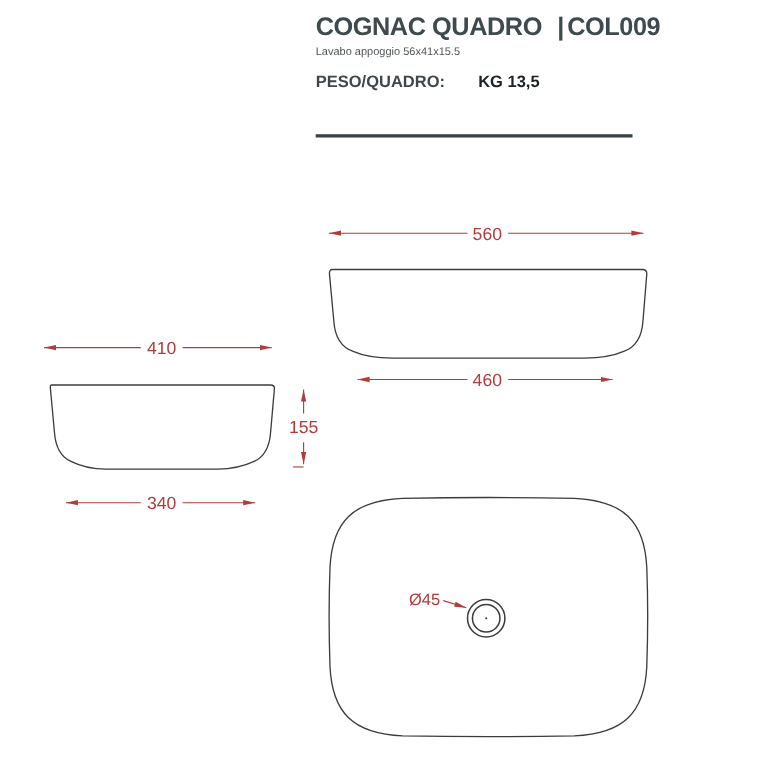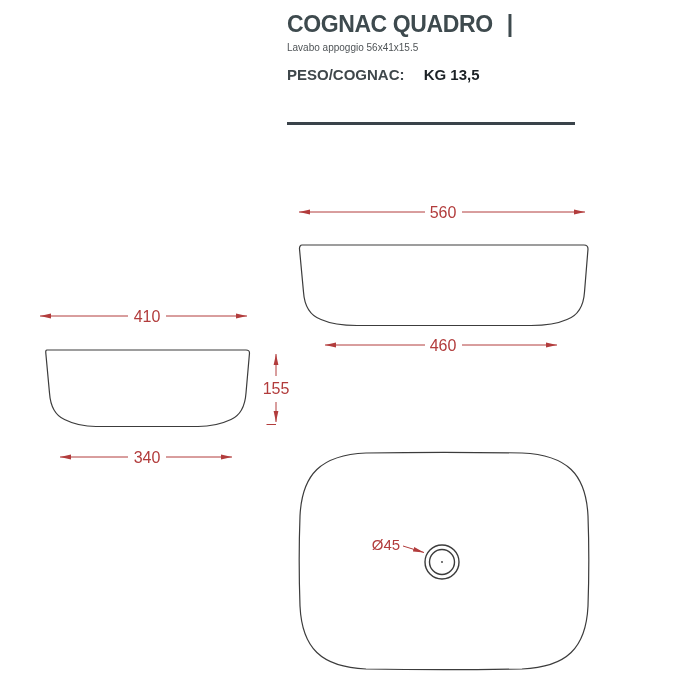--- a/index.html
+++ b/index.html
@@ -7,21 +7,21 @@
         font-family:"Liberation Sans",sans-serif;text-decoration:underline;}
   
   .header{position:absolute;left:287px;top:12px;width:400px;}
   .title-row{display:flex;align-items:baseline;font-weight:bold;font-size:23px;
              letter-spacing:-0.4px;color:var(--title,#3e4a4e);line-height:1.05;}
   .title-sep{margin-left:14px;margin-right:3px;font-weight:bold;}
   .sub-it{margin-top:6px;font-size:10px;color:var(--subtitle_primary,#4f5457);line-height:1.1;}
   .sub-en{margin-top:2px;font-size:13px;color:var(--subtitle_secondary,#95a1a9);line-height:1.1;}
   .weight-row{margin-top:13px;font-size:15px;font-weight:bold;}
   .weight-label{color:var(--weight_label,#3f474b);}
-  .weight-value{color:var(--weight_value,#1c2226);margin-left:15px;}
+  .weight-value{color:var(--weight_value,#1c2226);margin-left:26px;}
   .header-rule{position:absolute;left:287px;top:122px;width:288px;height:3px;
                background:var(--rule,#3a434a);}
   
   svg.drawing{position:absolute;left:0;top:0;}
   .outline{fill:none;stroke:var(--outline,#3c3c3c);stroke-width:1.2;}
   .dim-line{stroke:var(--dimension,#b23c3c);stroke-width:1;fill:none;}
   .dim-tick{stroke:var(--dimension,#b23c3c);stroke-width:1;}
   text.dim-text{fill:var(--dimension,#b23c3c);font-size:16px;
                 font-family:"Liberation Sans",sans-serif;text-anchor:middle;}
   text.drain-text{fill:var(--dimension,#b23c3c);font-size:15px;
@@ -32,24 +32,25 @@
 </style>
 </head>
 <body>
 
 <div class="page">
 
   <div class="header">
     <div class="title-row">
       <span>COGNAC QUADRO</span>
       <span class="title-sep">|</span>
+      <span>COL009</span>
     </div>
     <div class="sub-it">Lavabo appoggio 56x41x15.5</div>
     <div class="weight-row">
-      <span class="weight-label">PESO/COGNAC:</span>
+      <span class="weight-label">PESO/QUADRO:</span>
       <span class="weight-value">KG 13,5</span>
     </div>
   </div>
   <div class="header-rule"></div>
 
   <svg class="drawing" width="700" height="700" viewBox="0 0 700 700">
     <defs>
       <marker id="arr" markerWidth="12" markerHeight="6" refX="11" refY="3" orient="auto" markerUnits="userSpaceOnUse">
         <path d="M11,3 L0,0.6 L0,5.4 Z"></path>
       </marker>

